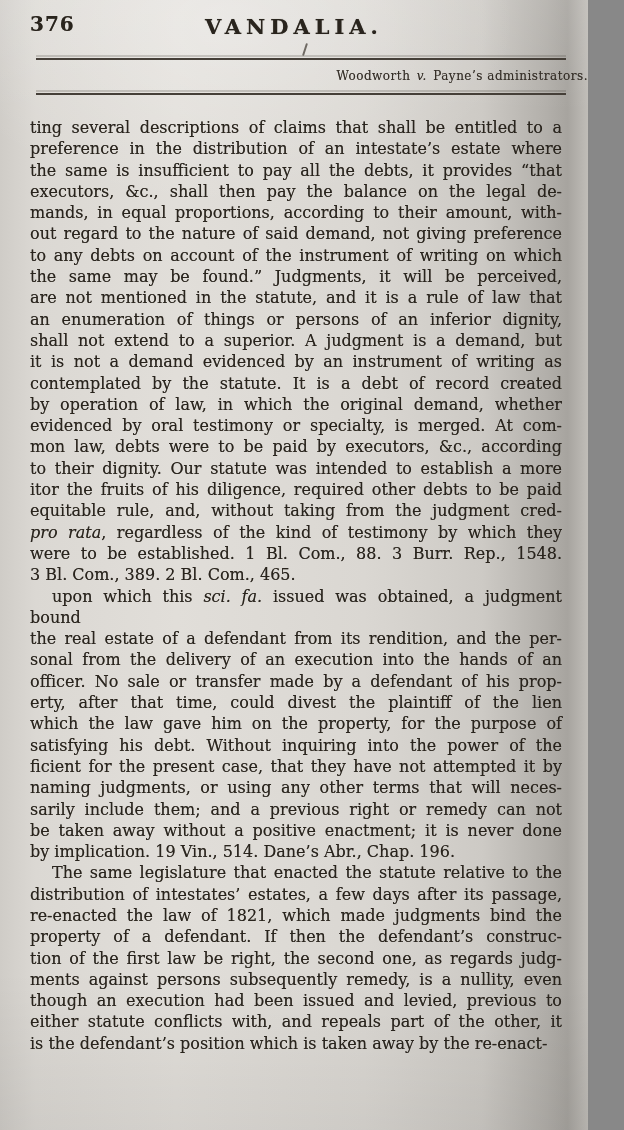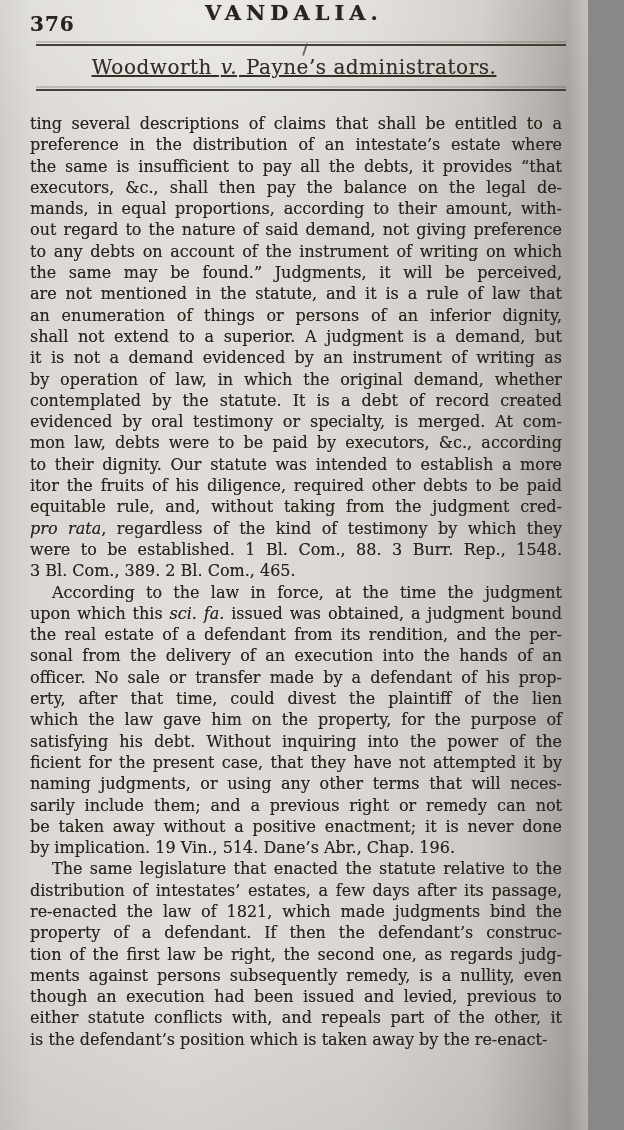--- a/index.html
+++ b/index.html
@@ -17,41 +17,41 @@
   }
   .page-number {
     position: absolute;
     left: 30px; top: 12px;
     font-size: 20px; font-weight: bold;
     letter-spacing: 1px;
     text-shadow: 0 0 0.6px rgba(41,36,29,0.55);
   }
   .running-head {
     text-align: center;
+    padding-top: 14px;
     font-size: 21px; font-weight: bold;
     letter-spacing: 5px;
     text-shadow: 0 0 0.7px rgba(41,36,29,0.6);
   }
   .rule {
     height: 2px;
     background: #453f38;
     margin-left: 36px;
     margin-right: 22px;
     box-shadow: 0 -3px 0 rgba(67,62,55,0.22);
   }
   .rule-top { margin-top: 19px; }
   .rule-bottom { margin-top: 10px; }
   .caption {
-    text-align: center;
+    text-align: right;
     margin-top: 9px;
-    font-size: 20px;
+    font-size: 12px;
     letter-spacing: 0.5px;
     color: #352f28;
     text-shadow: 0 0 0.6px rgba(53,47,40,0.5);
-    text-decoration: underline;
   }
   .caption i { font-style: italic; padding: 0 2px; }
   .scan-artifact {
     position: absolute;
     left: 304px; top: 43px;
     width: 2px; height: 13px;
     background: #514b43;
     transform: rotate(18deg);
     border-radius: 1px;
     opacity: 0.8;
@@ -87,33 +87,32 @@
         <div class="line">the same is insufficient to pay all the debts, it provides “that</div>
         <div class="line">executors, &amp;c., shall then pay the balance on the legal de-</div>
         <div class="line">mands, in equal proportions, according to their amount, with-</div>
         <div class="line">out regard to the nature of said demand, not giving preference</div>
         <div class="line">to any debts on account of the instrument of writing on which</div>
         <div class="line">the same may be found.”  Judgments, it will be perceived,</div>
         <div class="line">are not mentioned in the statute, and it is a rule of law that</div>
         <div class="line">an enumeration of things or persons of an inferior dignity,</div>
         <div class="line">shall not extend to a superior.  A judgment is a demand, but</div>
         <div class="line">it is not a demand evidenced by an instrument of writing as</div>
+        <div class="line">contemplated by the statute.  It is a debt of record created</div>
         <div class="line">by operation of law, in which the original demand, whether</div>
-        <div class="line">contemplated by the statute.  It is a debt of record created</div>
         <div class="line">evidenced by oral testimony or specialty, is merged.  At com-</div>
         <div class="line">mon law, debts were to be paid by executors, &amp;c., according</div>
         <div class="line">to their dignity.  Our statute was intended to establish a more</div>
         <div class="line">itor the fruits of his diligence, required other debts to be paid</div>
         <div class="line">equitable rule, and, without taking from the judgment cred-</div>
         <div class="line"><i>pro rata</i>, regardless of the kind of testimony by which they</div>
         <div class="line">were to be established.  1 Bl. Com., 88.  3 Burr. Rep., 1548.</div>
         <div class="line last">3 Bl. Com., 389.  2 Bl. Com., 465.</div>
       </div>
       <div class="para indent">
-        <div class="line">According to the law in force, at the time the judgment</div>
         <div class="line">upon which this <i>sci. fa.</i> issued was obtained, a judgment bound</div>
         <div class="line">the real estate of a defendant from its rendition, and the per-</div>
         <div class="line">sonal from the delivery of an execution into the hands of an</div>
         <div class="line">officer.  No sale or transfer made by a defendant of his prop-</div>
         <div class="line">erty, after that time, could divest the plaintiff of the lien</div>
         <div class="line">which the law gave him on the property, for the purpose of</div>
         <div class="line">satisfying his debt.  Without inquiring into the power of the</div>
         <div class="line">ficient for the present case, that they have not attempted it by</div>
         <div class="line">naming judgments, or using any other terms that will neces-</div>
         <div class="line">sarily include them; and a previous right or remedy can not</div>

